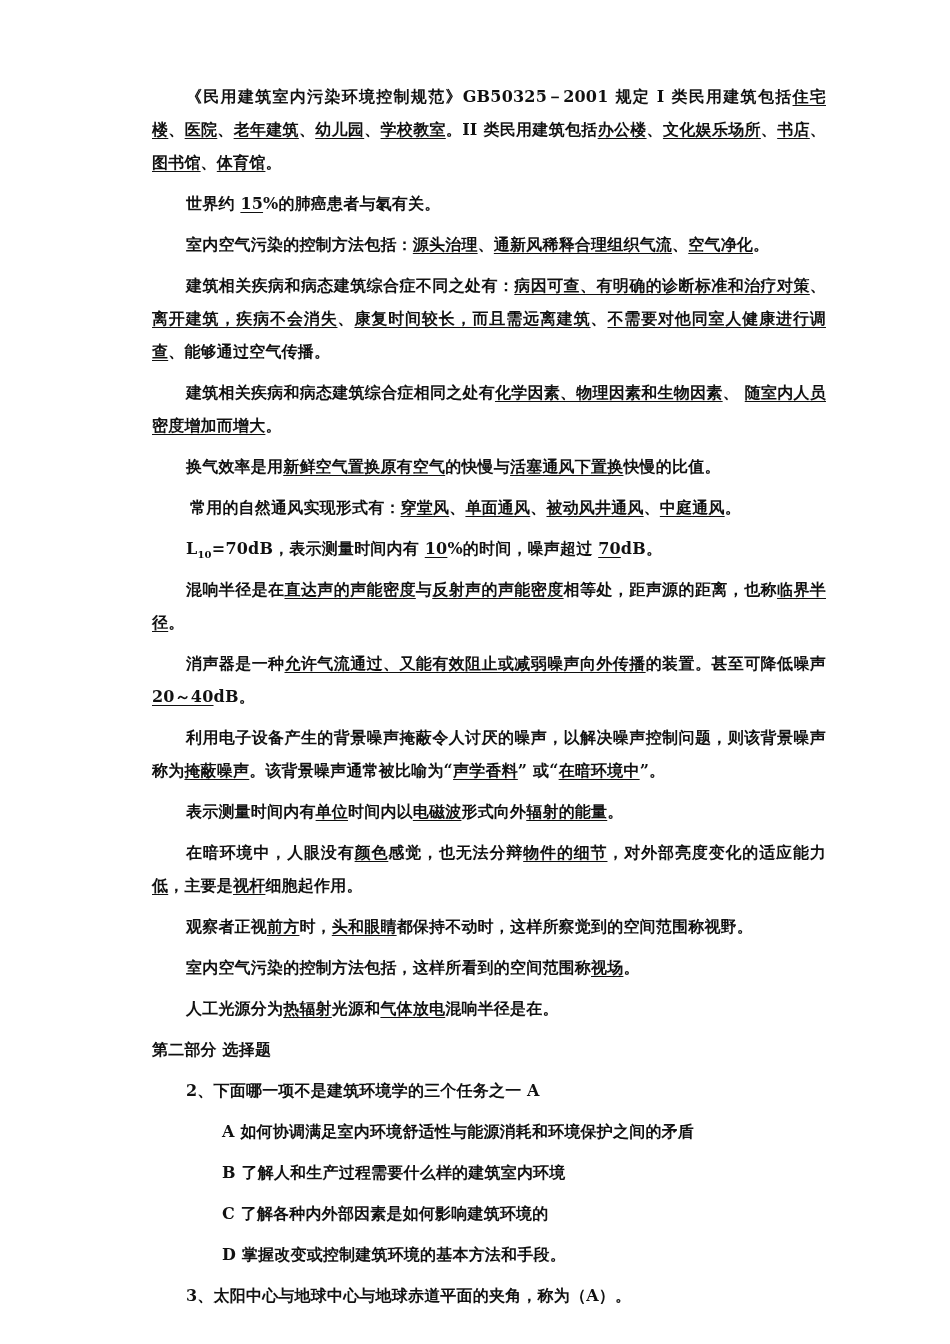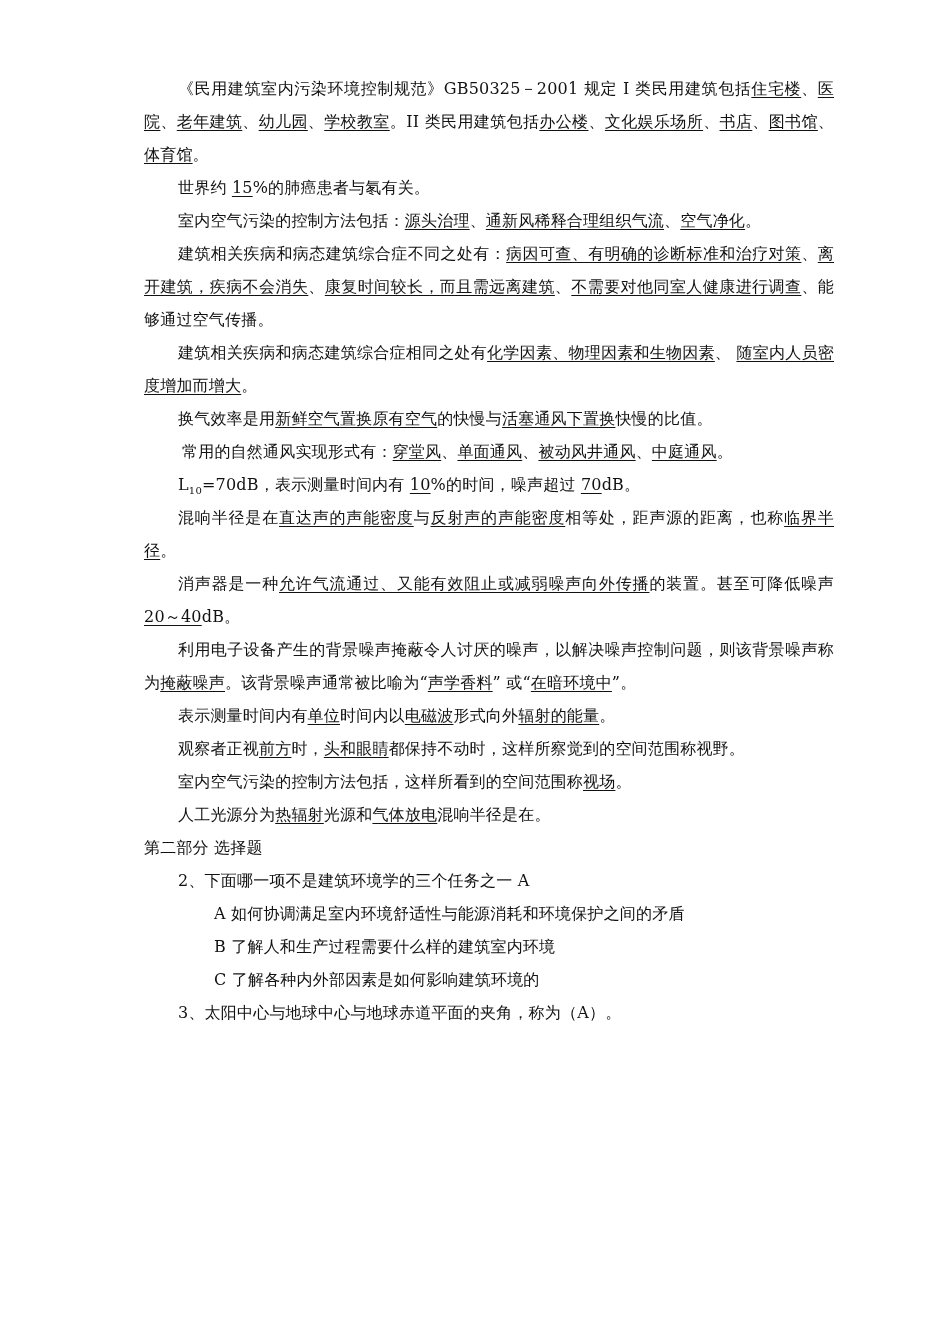--- a/index.html
+++ b/index.html
@@ -1,19 +1,19 @@
 <!DOCTYPE html>
 <html><head>
 <meta charset="utf-8">
 <style>
   html, body { margin:0; padding:0; background:#ffffff; }
   body { width:950px; height:1344px; overflow:hidden; position:relative;
          font-family: "DejaVu Serif", "Liberation Serif", serif; color:#111; }
   .page { position:absolute; left:144px; top:72px; width:690px; }
-  .p { font-size:16px; line-height:33px; margin:0; text-align:justify; letter-spacing:0.2px; }
+  .p { font-size:16px; line-height:33px; margin:8px; text-align:justify; letter-spacing:0.2px;font-weight:bold; }
   .p.indent { text-indent:34px; }
   .p.indent-small { text-indent:38px; }
   .p.q { padding-left:34px; }
   .p.opt { padding-left:70px; }
   .u { text-decoration:underline; text-underline-offset:3px; text-decoration-thickness:1px; }
   sub { font-size:10px; line-height:0; }
   .optrow span.o { display:inline-block; margin-right:30px; }
 </style>
 </head>
 <body>
@@ -25,33 +25,35 @@
       <p class="p indent"><span>室内空气污染的控制方法包括：</span><span class="u">源头治理</span><span>、</span><span class="u">通新风稀释合理组织气流</span><span>、</span><span class="u">空气净化</span><span>。</span></p>
       <p class="p indent"><span>建筑相关疾病和病态建筑综合症不同之处有：</span><span class="u">病因可查、有明确的诊断标准和治疗对策</span><span>、</span><span class="u">离开建筑，疾病不会消失</span><span>、</span><span class="u">康复时间较长，而且需远离建筑</span><span>、</span><span class="u">不需要对他同室人健康进行调查</span><span>、能够通过空气传播。</span></p>
       <p class="p indent"><span>建筑相关疾病和病态建筑综合症相同之处有</span><span class="u">化学因素、物理因素和生物因素</span><span>、 </span><span class="u">随室内人员密度增加而增大</span><span>。</span></p>
       <p class="p indent"><span>换气效率是用</span><span class="u">新鲜空气置换原有空气</span><span>的快慢与</span><span class="u">活塞通风下置换</span><span>快慢的比值。</span></p>
       <p class="p indent-small"><span>常用的自然通风实现形式有：</span><span class="u">穿堂风</span><span>、</span><span class="u">单面通风</span><span>、</span><span class="u">被动风井通风</span><span>、</span><span class="u">中庭通风</span><span>。</span></p>
       <p class="p indent"><span>L</span><sub>10</sub><span>=70dB，表示测量时间内有 </span><span class="u">10</span><span>%的时间，噪声超过 </span><span class="u">70</span><span>dB。</span></p>
       <p class="p indent"><span>混响半径是在</span><span class="u">直达声的声能密度</span><span>与</span><span class="u">反射声的声能密度</span><span>相等处，距声源的距离，也称</span><span class="u">临界半径</span><span>。</span></p>
       <p class="p indent"><span>消声器是一种</span><span class="u">允许气流通过、又能有效阻止或减弱噪声向外传播</span><span>的装置。甚至可降低噪声 </span><span class="u">20～40</span><span>dB。</span></p>
       <p class="p indent"><span>利用电子设备产生的背景噪声掩蔽令人讨厌的噪声，以解决噪声控制问题，则该背景噪声称为</span><span class="u">掩蔽噪声</span><span>。该背景噪声通常被比喻为“</span><span class="u">声学香料</span><span>” 或“</span><span class="u">在暗环境中</span><span>”。</span></p>
       <p class="p indent"><span>表示测量时间内有</span><span class="u">单位</span><span>时间内以</span><span class="u">电磁波</span><span>形式向外</span><span class="u">辐射的能量</span><span>。</span></p>
+      <p class="p indent"><span>在暗环境中，人眼没有</span><span class="u">颜色</span><span>感觉，也无法分辩</span><span class="u">物件的细节</span><span>，对外部亮度变化的适应能力</span><span class="u">低</span><span>，主要是</span><span class="u">视杆</span><span>细胞起作用。</span></p>
       <p class="p indent"><span>观察者正视</span><span class="u">前方</span><span>时，</span><span class="u">头和眼睛</span><span>都保持不动时，这样所察觉到的空间范围称视野。</span></p>
       <p class="p indent"><span>室内空气污染的控制方法包括，这样所看到的空间范围称</span><span class="u">视场</span><span>。</span></p>
       <p class="p indent"><span>人工光源分为</span><span class="u">热辐射</span><span>光源和</span><span class="u">气体放电</span><span>混响半径是在。</span></p>
     </div>
 
   <p class="p">第二部分  选择题</p>
 
   <div>
   </div>
 
   <div>
     <p class="p q">2、下面哪一项不是建筑环境学的三个任务之一 A</p>
     <p class="p opt">A  如何协调满足室内环境舒适性与能源消耗和环境保护之间的矛盾</p>
     <p class="p opt">B 了解人和生产过程需要什么样的建筑室内环境</p>
     <p class="p opt">C 了解各种内外部因素是如何影响建筑环境的</p>
+    <p class="p opt">D 掌握改变或控制建筑环境的基本方法和手段。</p>
   </div>
 
   <div>
     <p class="p q">3、太阳中心与地球中心与地球赤道平面的夹角，称为（A）。</p>
   </div>
 </div>
 
 </body></html>

